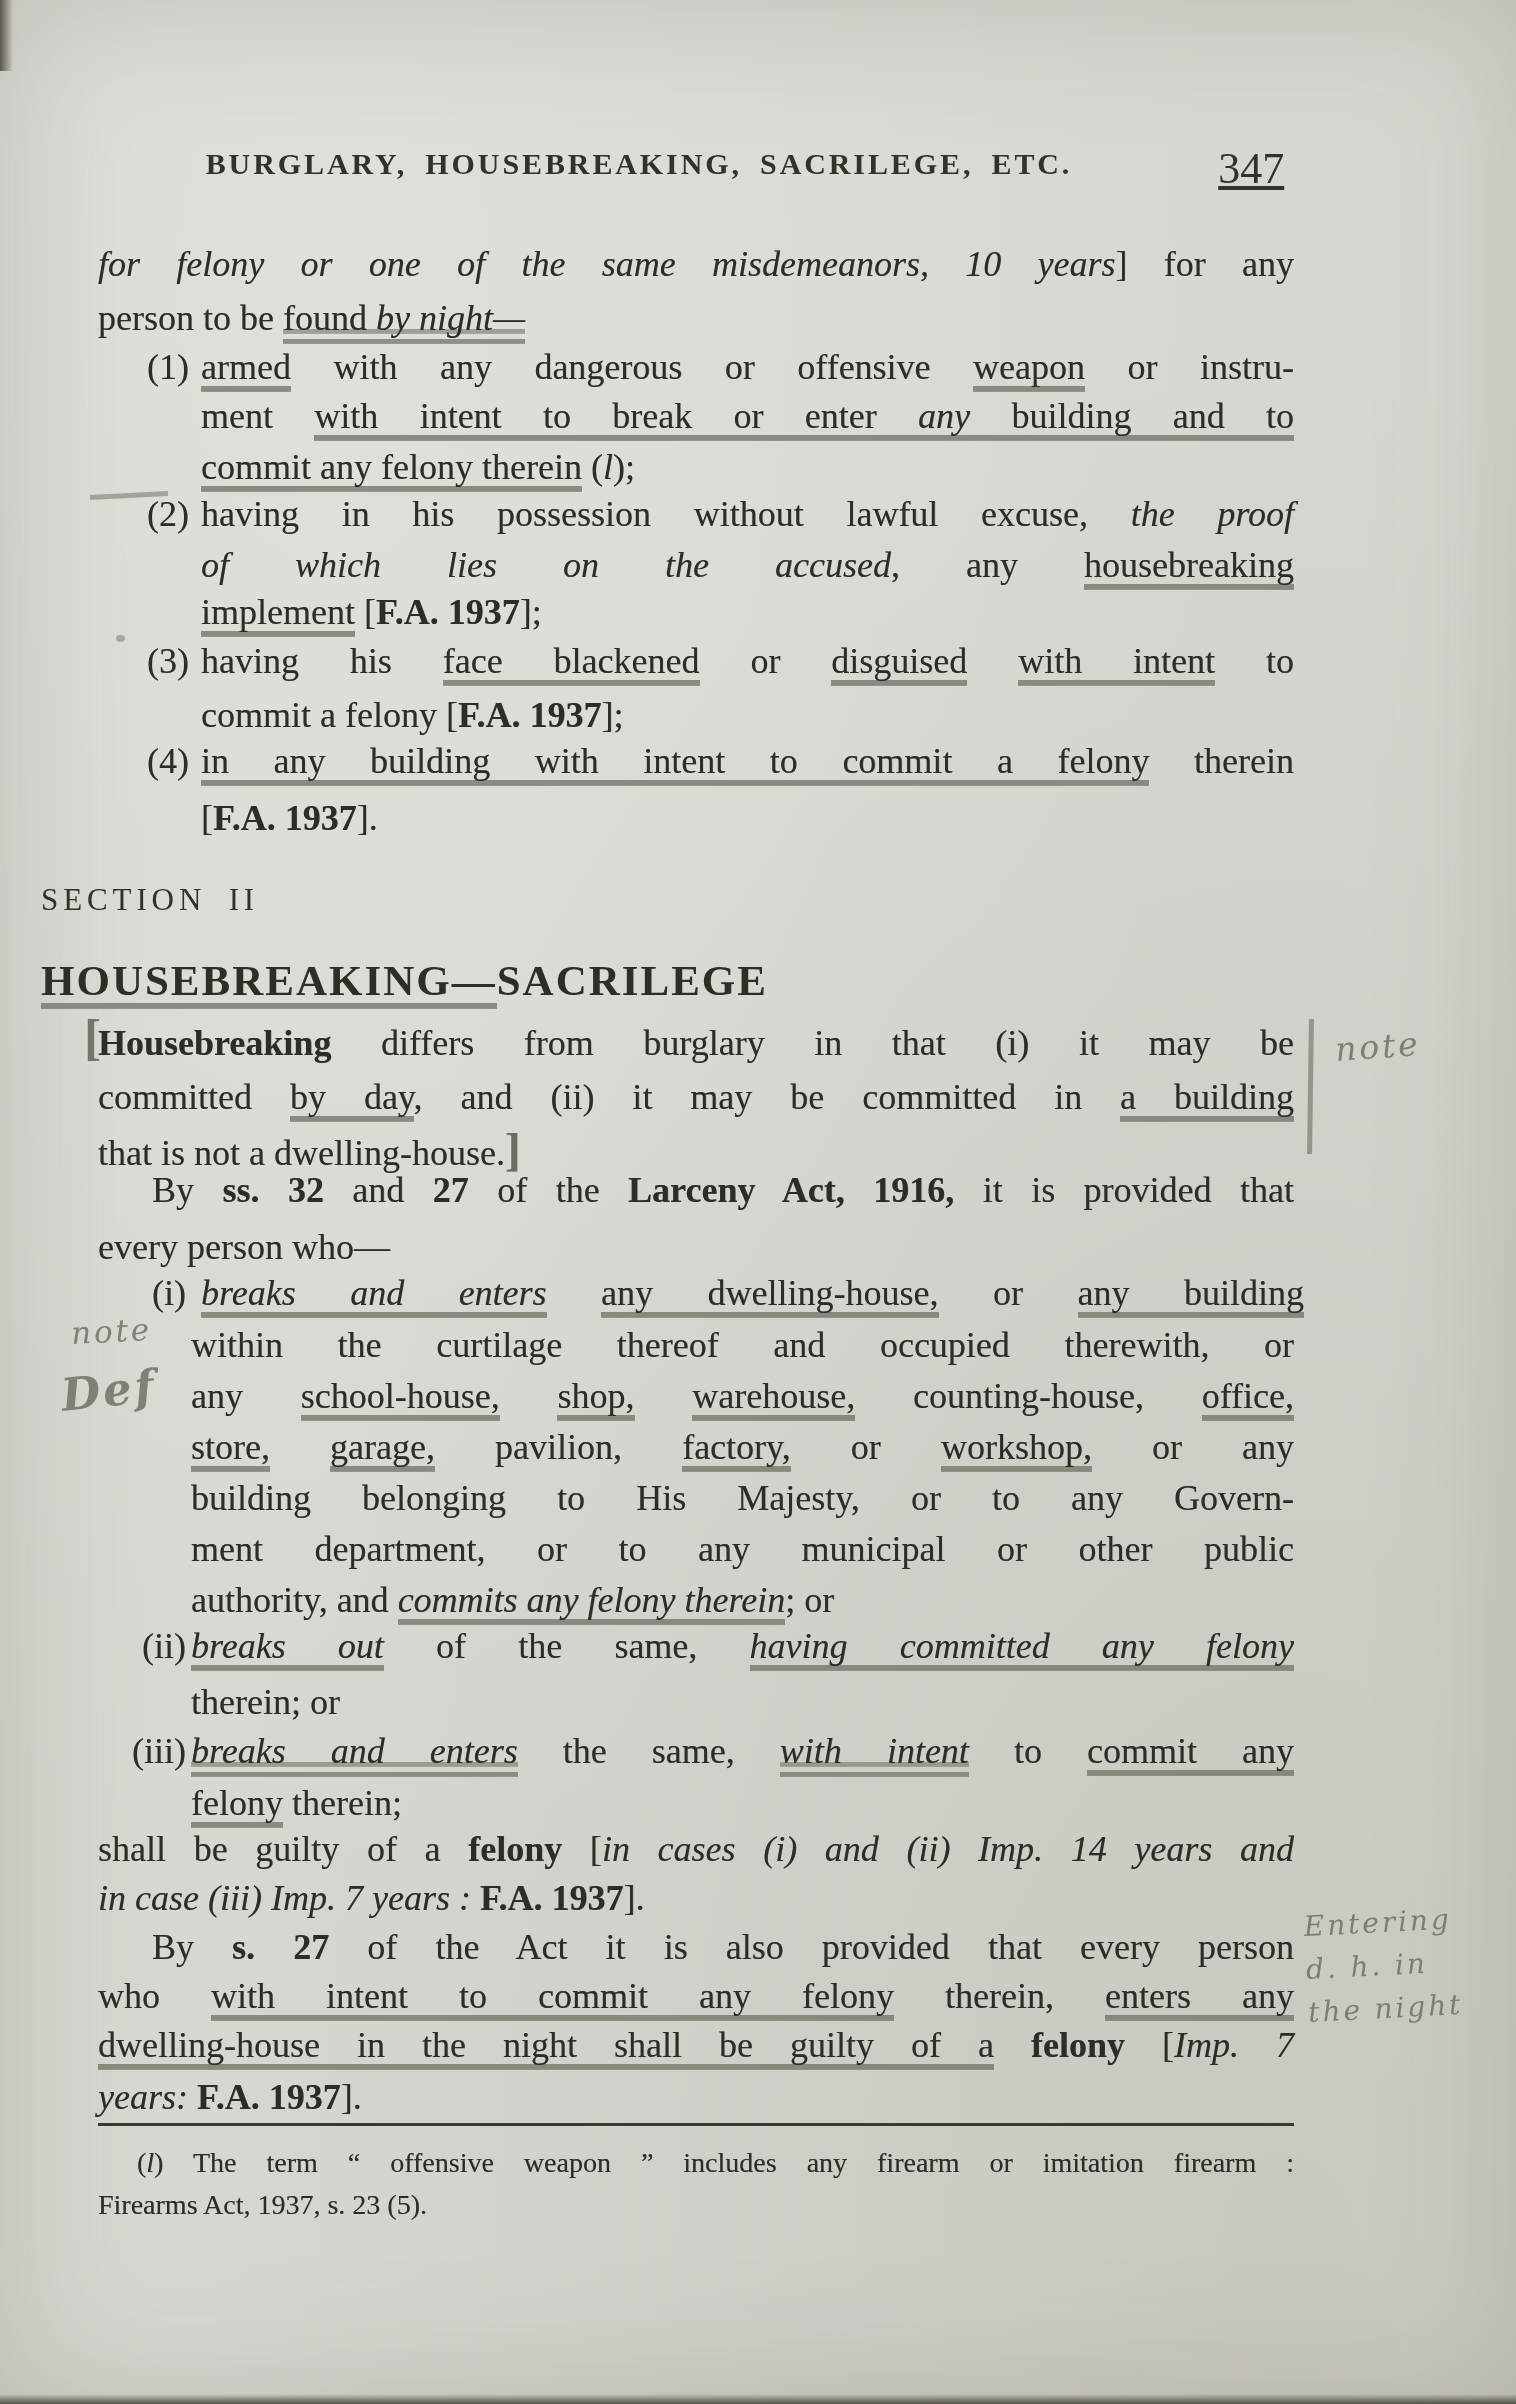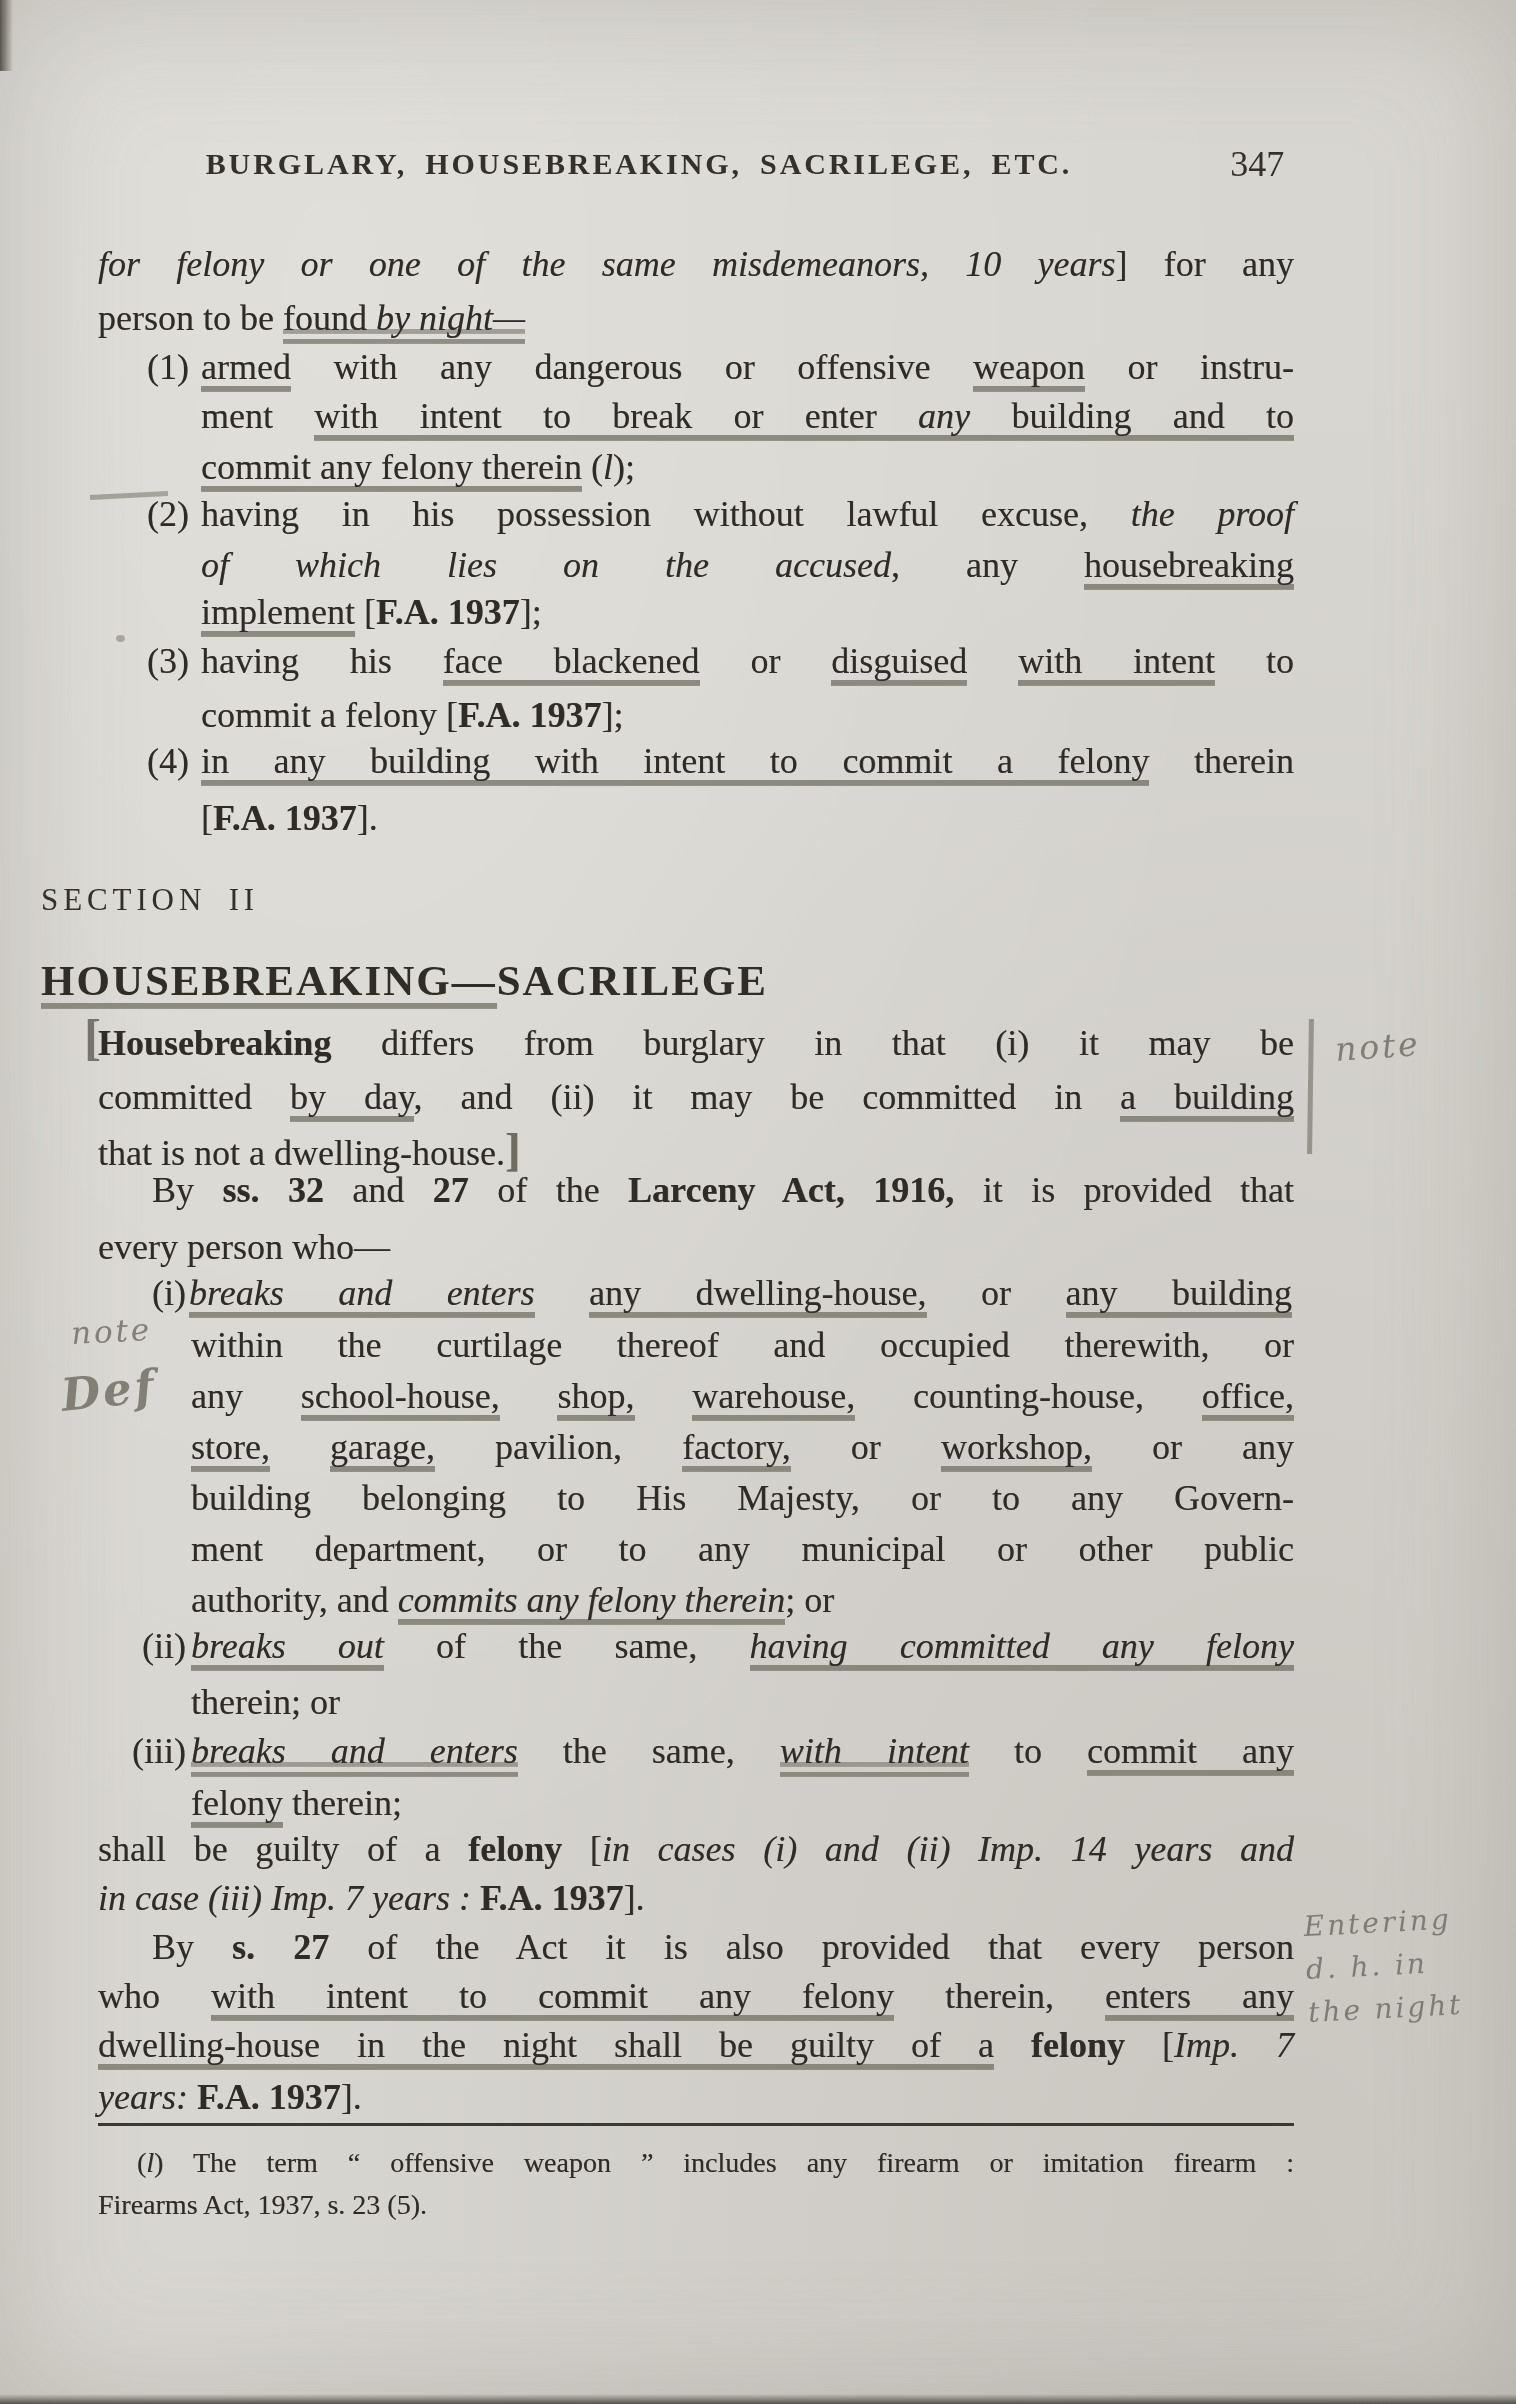--- a/index.html
+++ b/index.html
@@ -16,21 +16,21 @@
     color:#2f2c27;
   }
   .edge-bottom{position:absolute;left:0;bottom:0;width:100%;height:9.8px;
     background:linear-gradient(to top,#55524a,rgba(85,82,74,0));}
   .edge-corner{position:absolute;left:0;top:0;width:12.7px;height:71px;
     background:linear-gradient(to right,#5a564e,rgba(90,86,78,0));}
 
   .header{position:absolute;left:98px;top:147px;width:1196px;height:49px;}
   .title{position:absolute;left:0;right:0;text-align:center;transform:translateX(-57px);
     font-size:30px;font-weight:bold;letter-spacing:2.9px;word-spacing:7.8px;color:#34302a;}
-  .pagenum{position:absolute;right:9.8px;top:-3.9px;font-size:36px;color:#34302a;}
+  .pagenum{position:absolute;right:9.8px;top:-3.9px;font-size:44px;color:#34302a;text-decoration:underline;}
 
   .line{position:absolute;font-size:36px;line-height:49px;
     text-shadow:0.3px 0.3px 0.5px rgba(47,44,39,0.45);}
   .j{text-align:justify;text-align-last:justify;}
   .num{font-size:36px;}
   .numr{text-align:right;}
 
   .i{font-style:italic;}
   .b{font-weight:bold;margin-top:6px;}
   .u{background-image:linear-gradient(rgba(118,115,104,0.78),rgba(118,115,104,0.78));
@@ -101,21 +101,21 @@
   <div class="line j" style="left:98px;top:1019px;width:1196px"><span class="b">Housebreaking</span><span> differs from burglary in that (i) it may be</span></div>
   <div class="line j" style="left:98px;top:1073px;width:1196px"><span>committed </span><span class="u">by day</span><span>, and (ii) it may be committed in </span><span class="u">a building</span></div>
   <div class="line" style="left:98px;top:1125px"><span>that is not a dwelling-house.</span><span class="pb">]</span></div>
   <div class="pencil-vline" style="left:1308px;top:1019px;height:135px"></div>
   <div class="hand" style="left:1335px;top:1027px;font-size:33px;transform:rotate(-4deg)">note</div>
 
   <div class="line j" style="left:98px;top:1166px;width:1196px;text-indent:54px"><span>By </span><span class="b">ss. 32</span><span> and </span><span class="b">27</span><span> of the </span><span class="b">Larceny Act, 1916,</span><span> it is provided that</span></div>
   <div class="line" style="left:98px;top:1223px"><span>every person who—</span></div>
 
   <div class="line num numr" style="left:108px;top:1269px;width:78px">(i)</div>
-  <div class="line j" style="left:189px;top:1269px;width:1103px"><span class="i u">breaks and enters</span><span> </span><span class="u">any dwelling-house,</span><span> or </span><span class="u">any building</span></div>
+  <div class="line j" style="left:201px;top:1269px;width:1103px"><span class="i u">breaks and enters</span><span> </span><span class="u">any dwelling-house,</span><span> or </span><span class="u">any building</span></div>
   <div class="line j" style="left:191px;top:1321px;width:1103px"><span>within the curtilage thereof and occupied therewith, or</span></div>
   <div class="line j" style="left:191px;top:1372px;width:1103px"><span>any </span><span class="u">school-house,</span><span> </span><span class="u">shop,</span><span> </span><span class="u">warehouse,</span><span> counting-house, </span><span class="u">office,</span></div>
   <div class="line j" style="left:191px;top:1423px;width:1103px"><span class="u">store,</span><span> </span><span class="u">garage,</span><span> pavilion, </span><span class="u">factory,</span><span> or </span><span class="u">workshop,</span><span> or any</span></div>
   <div class="line j" style="left:191px;top:1474px;width:1103px"><span>building belonging to His Majesty, or to any Govern-</span></div>
   <div class="line j" style="left:191px;top:1525px;width:1103px"><span>ment department, or to any municipal or other public</span></div>
   <div class="line" style="left:191px;top:1576px"><span>authority, and </span><span class="i u">commits any felony therein</span><span>; or</span></div>
 
   <div class="line num numr" style="left:108px;top:1622px;width:78px">(ii)</div>
   <div class="line j" style="left:191px;top:1622px;width:1103px"><span class="i u">breaks out</span><span> of the same, </span><span class="i u">having committed any felony</span></div>
   <div class="line" style="left:191px;top:1678px"><span>therein; or</span></div>

